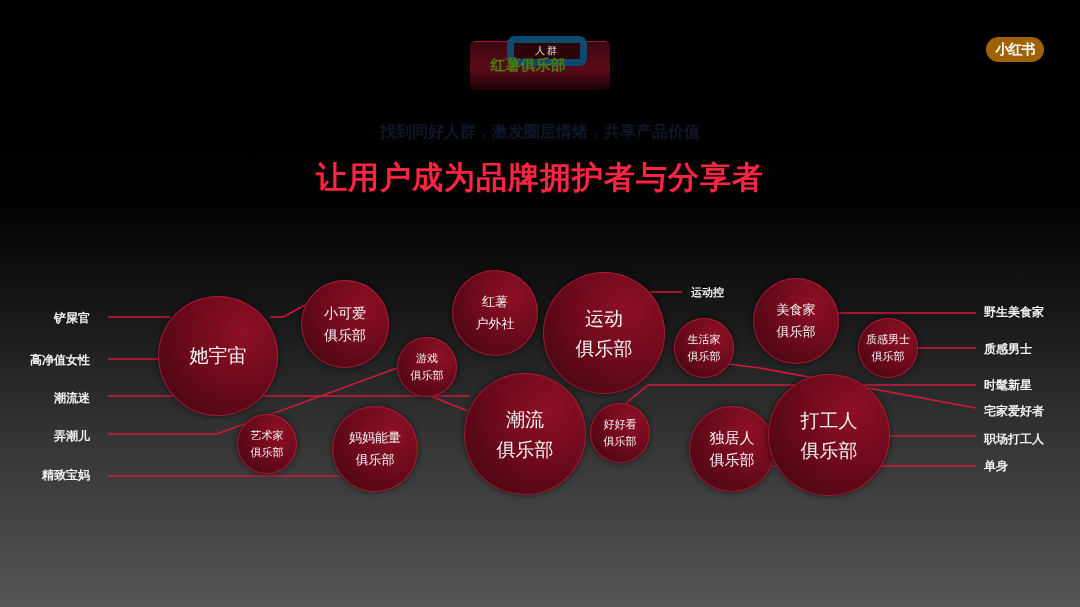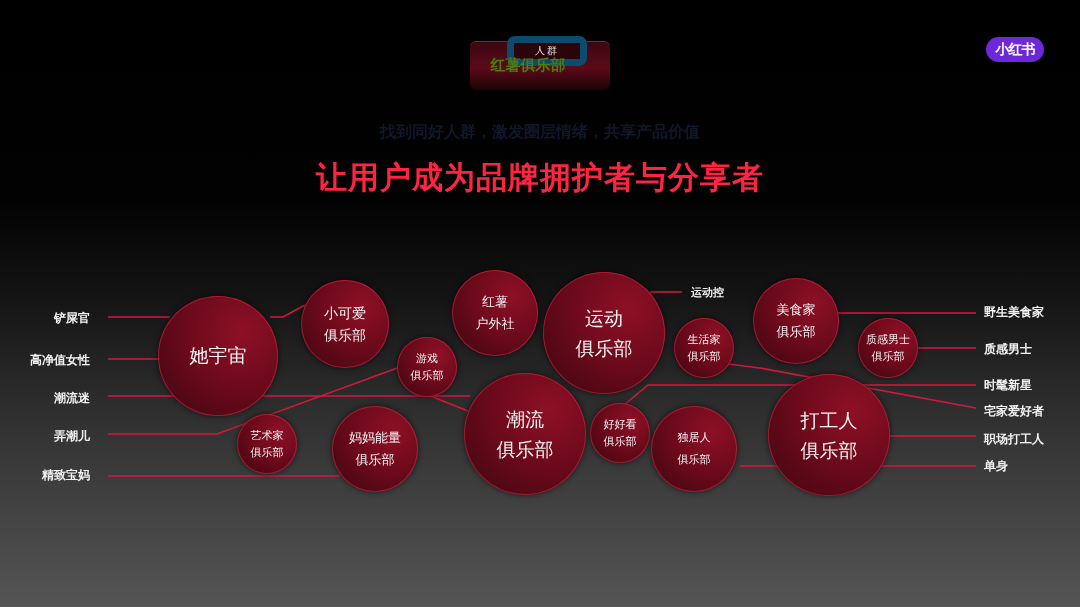--- a/index.html
+++ b/index.html
@@ -20,21 +20,21 @@
       border-radius:8px; background:#2a0409; border:7px solid #0c4a6e;
       font-size:10px; line-height:16px; text-align:center; color:#eee;
       letter-spacing:2px;
     }
     .header-title {
       position:absolute; left:470px; top:56px; width:116px; text-align:center;
       font-size:15px; font-weight:bold; color:#4d7c0f;
     }
     .logo {
       position:absolute; left:986px; top:37px; width:58px; height:25px;
-      border-radius:13px; background:#6d28d9; color:#fff;
+      border-radius:13px; background:#a16207; color:#fff;
       font-size:14px; font-weight:bold; text-align:center; line-height:25px;
       letter-spacing:-1px;
     }
     .headline {
       position:absolute; left:0; width:1080px; text-align:center; font-weight:bold;
     }
     .headline.sub { top:122px; font-size:16px; color:#0f172a; }
     .headline.main { top:157px; font-size:31px; color:#ff2442; letter-spacing:1px; }
     svg.links { position:absolute; left:0; top:0; }
     .bubble {
@@ -155,21 +155,21 @@
 <div class="bubble" style="left:464px; top:373px; width:122px; height:122px; font-size:19px; line-height:30px;text-align:right;">
   <span>潮流</span>
   <span>俱乐部</span>
 </div>
 
 <div class="bubble" style="left:590px; top:403px; width:60px; height:60px; font-size:11px; line-height:17px;">
   <span>好好看</span>
   <span>俱乐部</span>
 </div>
 
-<div class="bubble" style="left:651px; top:406px; width:86px; height:86px; font-size:11px; line-height:22px;">
+<div class="bubble" style="left:689px; top:406px; width:86px; height:86px; font-size:15px; line-height:22px;">
   <span>独居人</span>
   <span>俱乐部</span>
 </div>
 
 <div class="bubble" style="left:768px; top:374px; width:122px; height:122px; font-size:19px; line-height:30px;">
   <span>打工人</span>
   <span>俱乐部</span>
 </div>
 
 </body></html>

